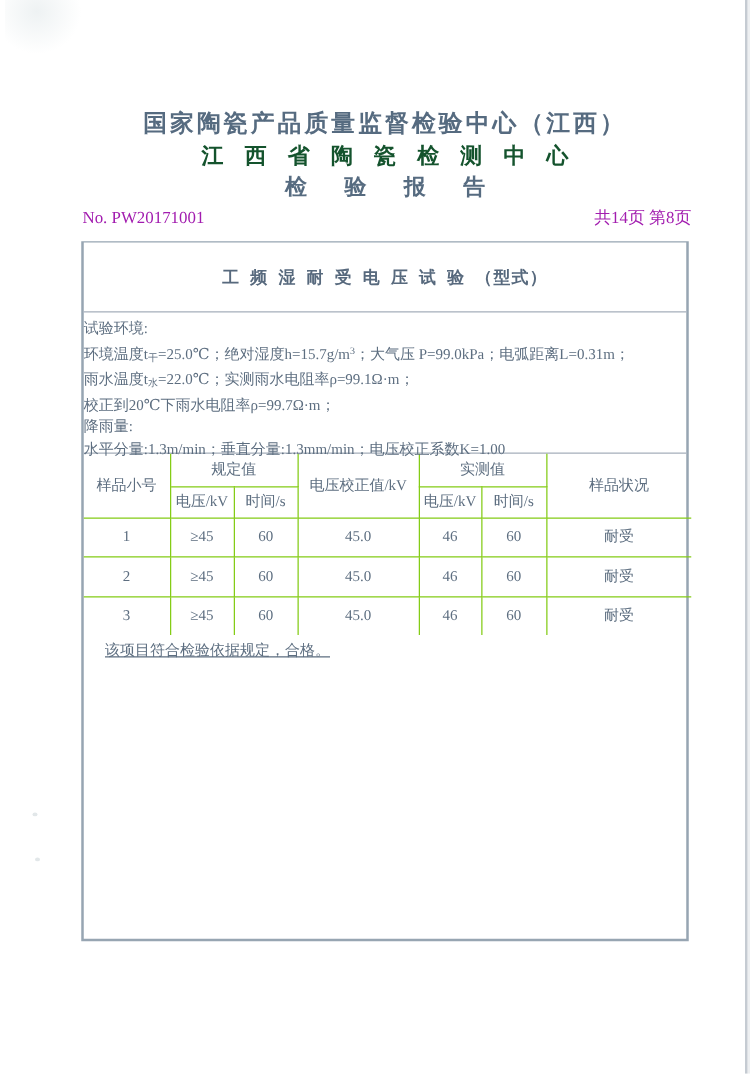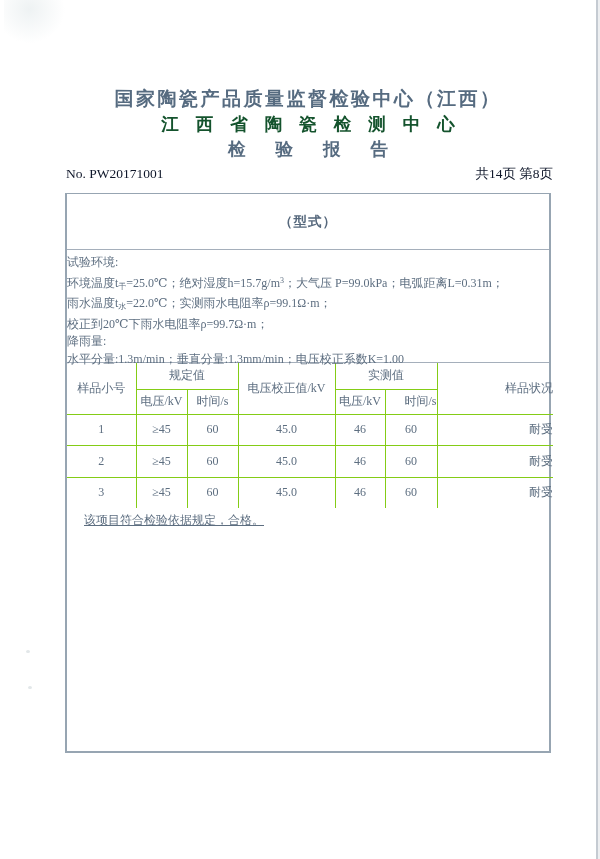--- a/index.html
+++ b/index.html
@@ -29,21 +29,21 @@
   .speck-2 { left:28px; top:686px; }
 
   
   .header-block { position:absolute; left:65px; width:486px; text-align:center; }
   .org-name { top:86px; font-size:19px; font-weight:bold; letter-spacing:2.5px; color:#566b80; white-space:nowrap; }
   .center-name { top:112px; font-size:17.5px; font-weight:bold; letter-spacing:17px; padding-left:17px; color:#14532d; white-space:nowrap; }
   .report-title { top:137px; font-size:17.5px; font-weight:bold; letter-spacing:30px; padding-left:30px; color:#566b80; white-space:nowrap; }
   .no-row {
     position:absolute; left:66px; top:165px; width:487px;
     display:flex; justify-content:space-between; align-items:baseline;
-    font-size:13.5px; color:#0f172a;
+    font-size:13.5px; color:#a21caf;
   }
 
   
   .report-box {
     position:absolute; left:65px; top:193px; width:486px; height:560px;
     border:2px solid #97a5b2;
     border-top-width:1.5px;
   }
   .section-test-title {
     height:56px; border-bottom:1px solid #a5afbb;
@@ -64,21 +64,21 @@
   
   .section-table { height:145px; }
   table.grid { width:100%; height:145px; border-collapse:collapse; table-layout:fixed; }
   table.grid td {
     border:1px solid #84cc16;
     text-align:center; vertical-align:middle;
     font-size:12px; color:#5d6e80;
     overflow:hidden; white-space:nowrap;
   }
   table.grid tr td:first-child { border-left:none; }
-  table.grid tr td:last-child { border-right:none;text-align:right; }
+  table.grid tr td:last-child { border-right:none; }
   table.grid tr.h1 td { border-top:none; }
   table.grid tr.r3 td { border-bottom:none; }
   tr.h1 { height:26px; } tr.h2 { height:25px; }
   tr.r1 { height:31px; } tr.r2 { height:32px; } tr.r3 { height:31px; }
 
   .section-conclusion {
     padding:4px 17px; font-size:12px; line-height:16px;text-decoration:underline;
   }
 </style>
 </head>
@@ -95,20 +95,21 @@
 <div class="header-block report-title" style="position:absolute;">检验报告</div>
 
 <div class="no-row">
   <span>No. PW20171001</span>
   <span>共14页 第8页</span>
 </div>
 
 <div class="report-box">
 
   <div class="section-test-title">
+    <span class="test-title-main">工频湿耐受电压试验</span>
       <span class="test-title-suffix">（型式）</span>
   </div>
 
   <div class="section-env">
     <div>试验环境:</div>
     <div>
       <span>环境温度t</span><span class="sub-char">干</span><span>=25.0℃；绝对湿度h=15.7g/m</span><span class="sup-char">3</span><span>；大气压 P=99.0kPa；电弧距离L=0.31m；</span>
     </div>
     <div>
       <span>雨水温度t</span><span class="sub-char">水</span><span>=22.0℃；实测雨水电阻率ρ=99.1Ω·m；</span>

